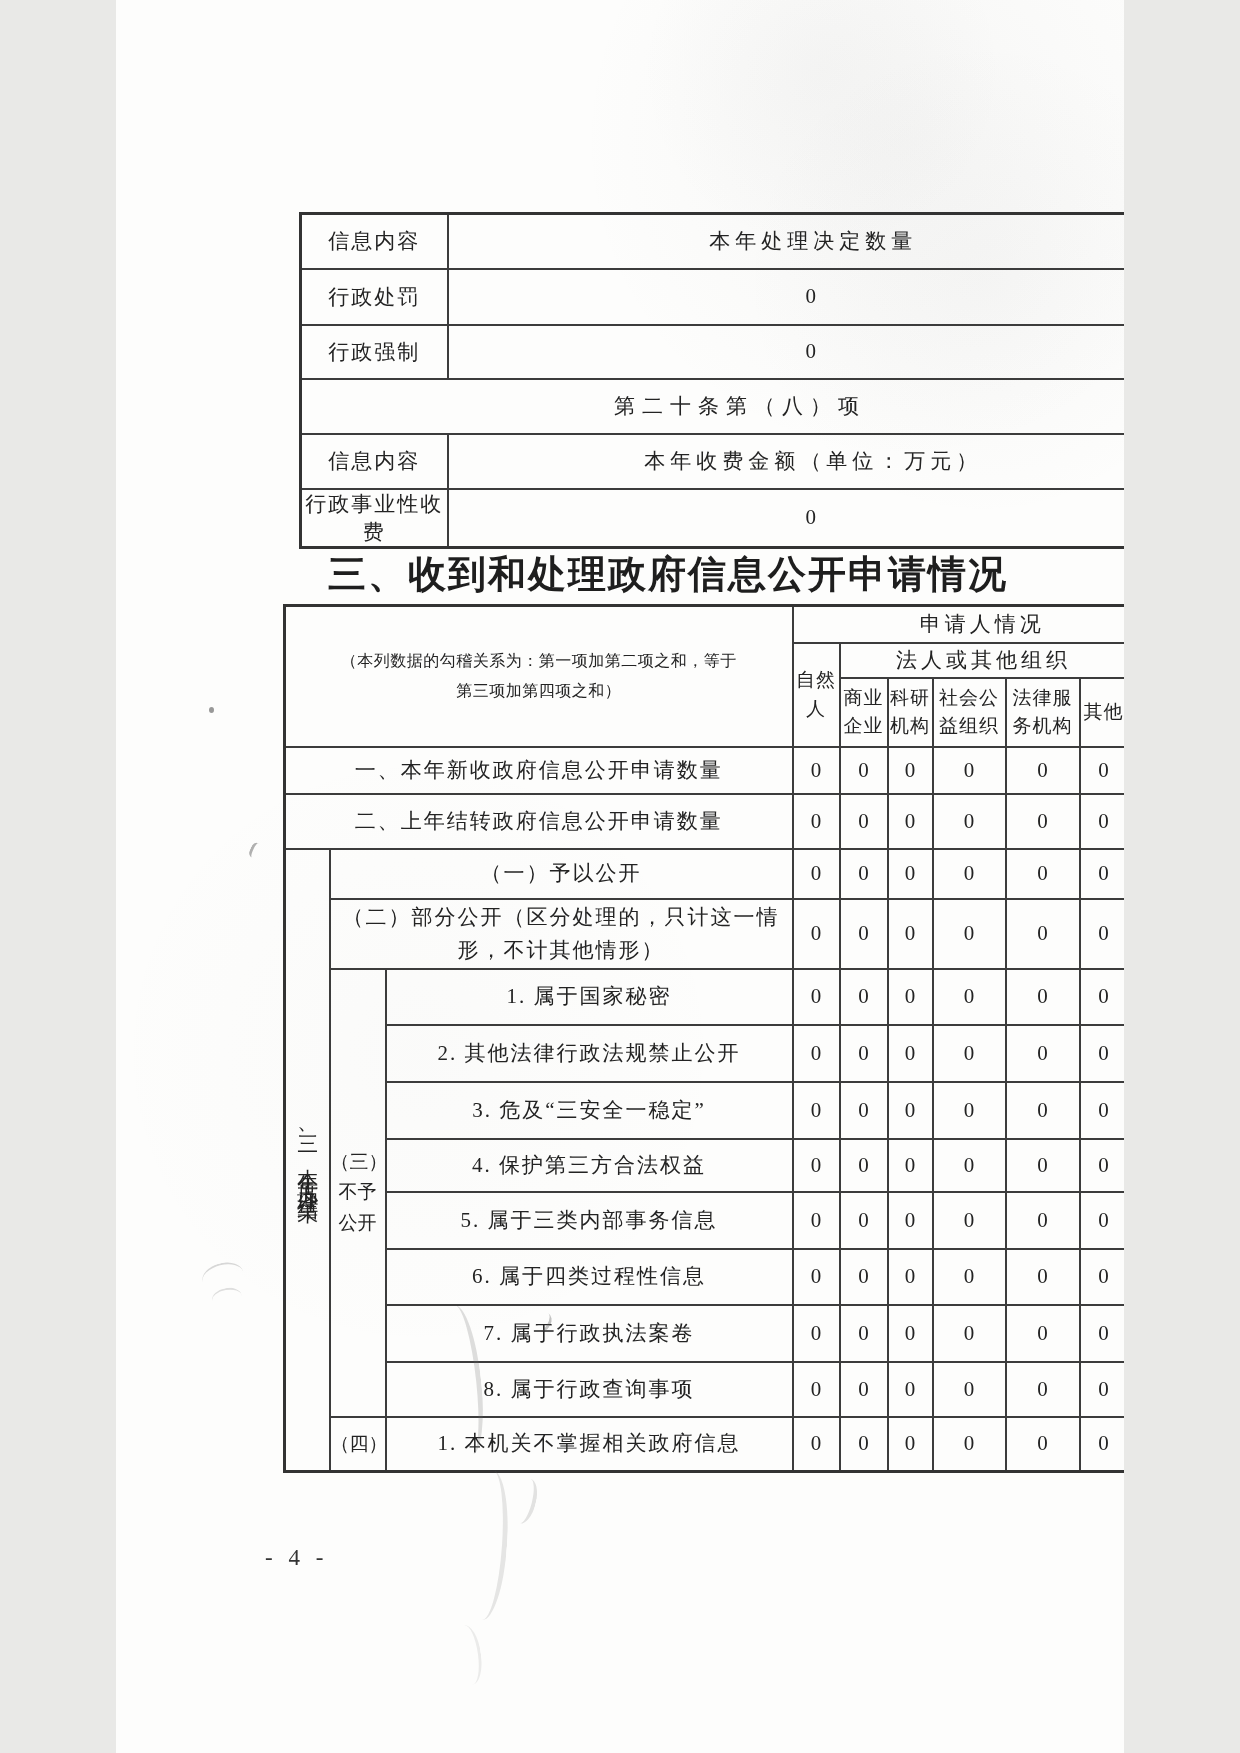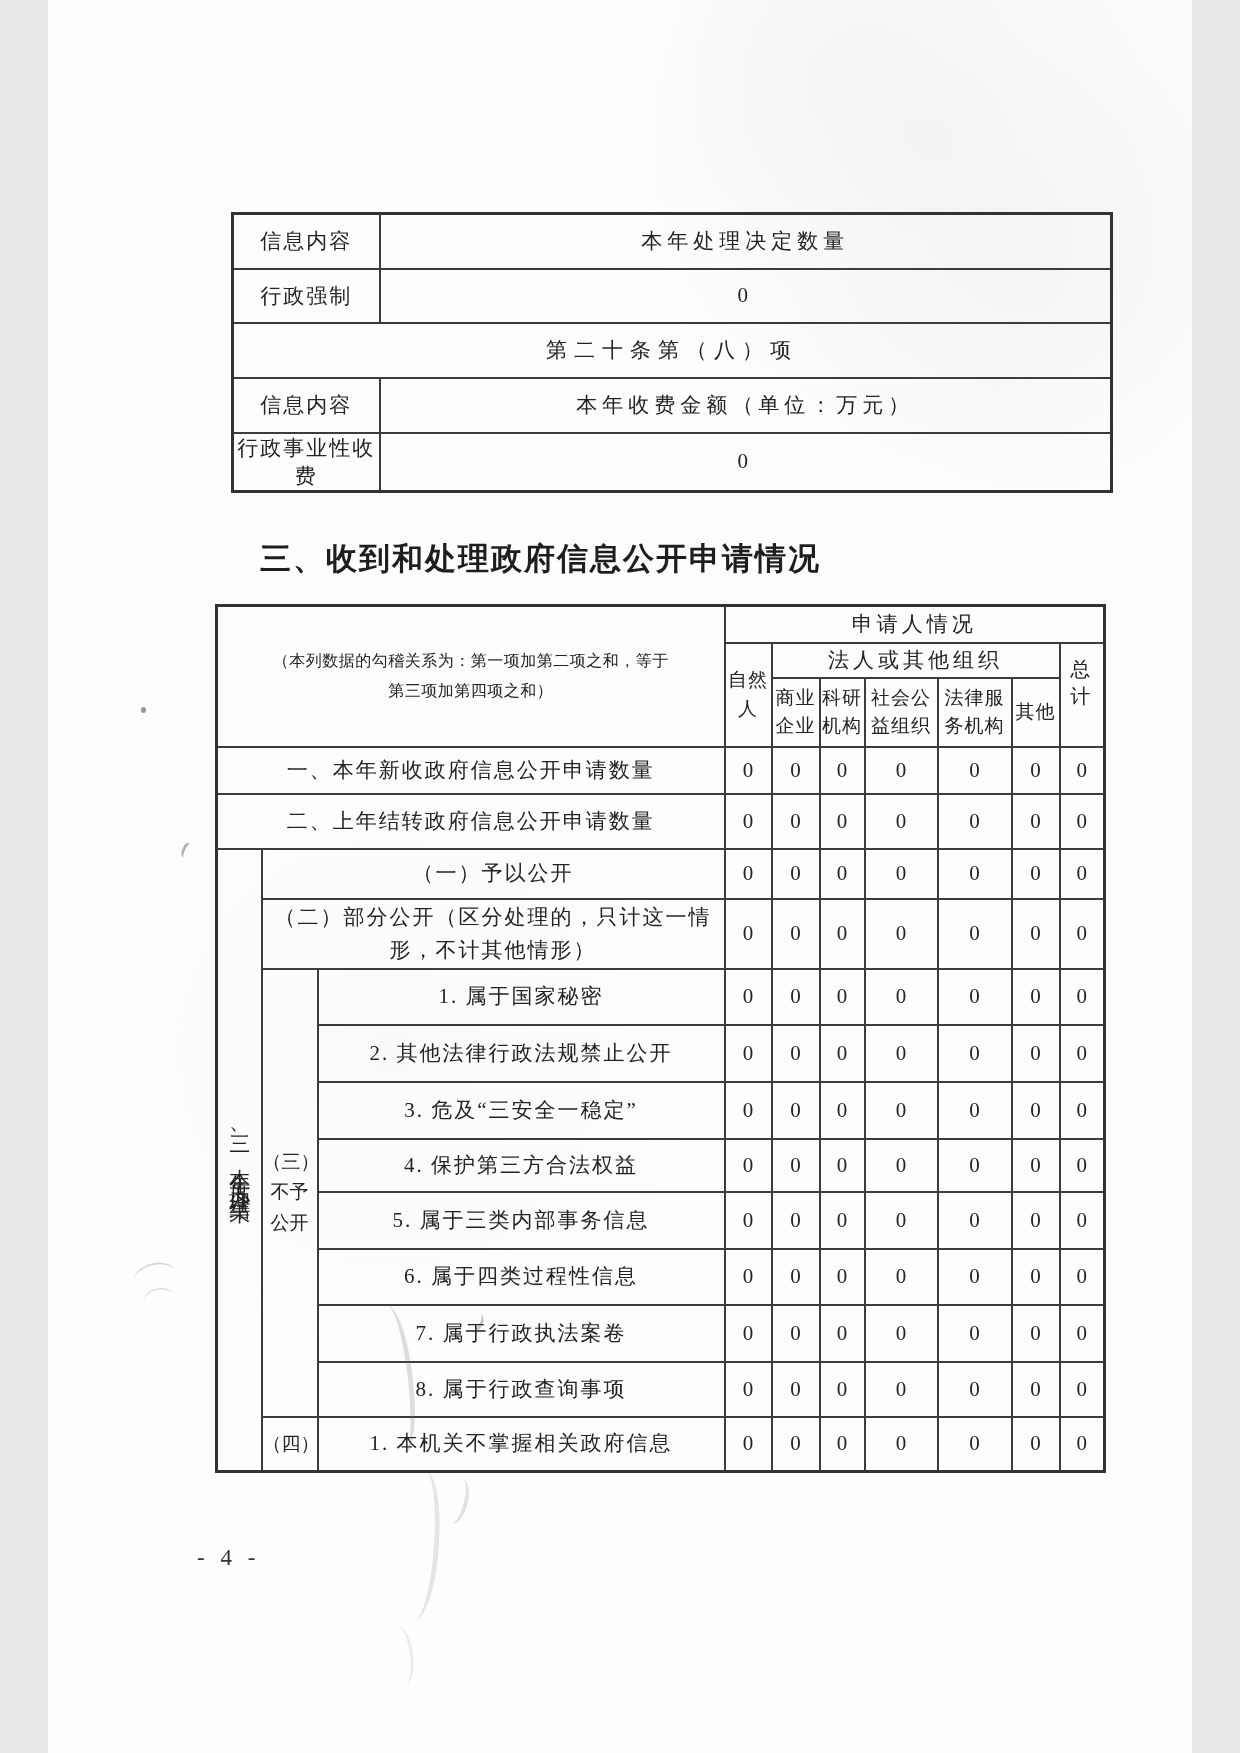--- a/index.html
+++ b/index.html
@@ -1,18 +1,18 @@
 <!DOCTYPE html>
 <html><head>
 <meta charset="utf-8">
 <style>
   html,body{margin:0;padding:0;}
   body{background:#e9e9e7;}
   .page{
-    position:relative; width:1144px; height:1753px; margin:0 auto;
+    position:relative; width:1008px; height:1753px; margin:0 auto;
     background:#fdfdfc; overflow:hidden;
     font-family:"Liberation Serif","DejaVu Serif",serif;
     color:#232323;
     background-image:
       radial-gradient(circle at 78% 8%, rgba(120,120,120,0.05), rgba(120,120,120,0) 18%),
       radial-gradient(circle at 86% 16%, rgba(120,120,120,0.045), rgba(120,120,120,0) 14%),
       radial-gradient(circle at 70% 4%, rgba(120,120,120,0.04), rgba(120,120,120,0) 10%),
       radial-gradient(circle at 30% 60%, rgba(120,120,120,0.02), rgba(120,120,120,0) 25%);
     text-decoration: underline;
   }
@@ -20,21 +20,21 @@
   td{border:2px solid #3c3c3c; text-align:center; vertical-align:middle; padding:0; overflow:hidden;}
 
   
   .t1{left:183px; top:212px; width:879px; font-size:21px;}
   .t1 .t1lbl{letter-spacing:2px;}
   .t1 .t1val{letter-spacing:5px;}
   .t1 .t1merge{letter-spacing:7px;border-radius:13px;}
 
   
   .heading{
-    position:absolute; left:212px; top:538px; font-size:31px; font-weight:bold;
+    position:absolute; left:212px; top:549px; font-size:38px; font-weight:bold;
     letter-spacing:2px; font-family:"Liberation Sans","DejaVu Sans",sans-serif; color:#1e1e1e;
   }
 
   
   .t2{left:167px; top:604px; width:888px; font-size:21px;}
   .t2 .note{font-size:16px; letter-spacing:0.5px; white-space:pre-line; line-height:1.9;}
   .t2 .hgrp{font-size:21px; letter-spacing:4px;}
   .t2 .hsub{font-size:19px; letter-spacing:1px; white-space:pre-line; line-height:1.5;}
   .t2 .htotal{font-size:20px; letter-spacing:3px; vertical-align:top; padding-top:12px;}
   .t2 .lbl{letter-spacing:2px; line-height:1.55;}
@@ -79,20 +79,24 @@
   <table class="t1">
     <colgroup>
         <col style="width:147px">
         <col style="width:732px">
       </colgroup>
     <tbody>
         <tr style="height:55px">
       <td class="t1lbl">信息内容</td>
       <td class="t1val">本年处理决定数量</td>
     </tr>
+    <tr style="height:56px">
+      <td class="t1lbl">行政处罚</td>
+      <td class="t1val">0</td>
+    </tr>
     <tr style="height:54px">
       <td class="t1lbl">行政强制</td>
       <td class="t1val">0</td>
     </tr>
     <tr style="height:55px">
       <td class="t1merge" colspan="2">第二十条第（八）项</td>
     </tr>
     <tr style="height:55px">
       <td class="t1lbl">信息内容</td>
       <td class="t1val">本年收费金额（单位：万元）</td>

